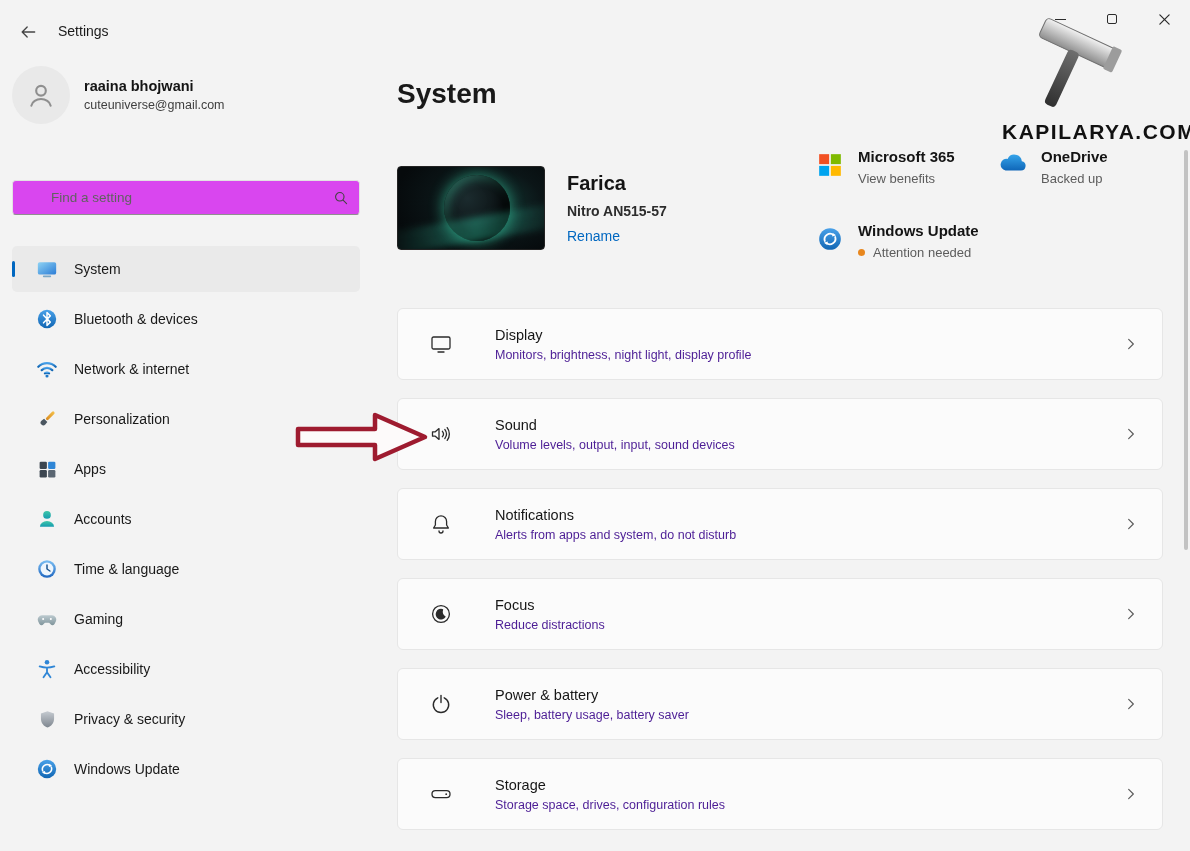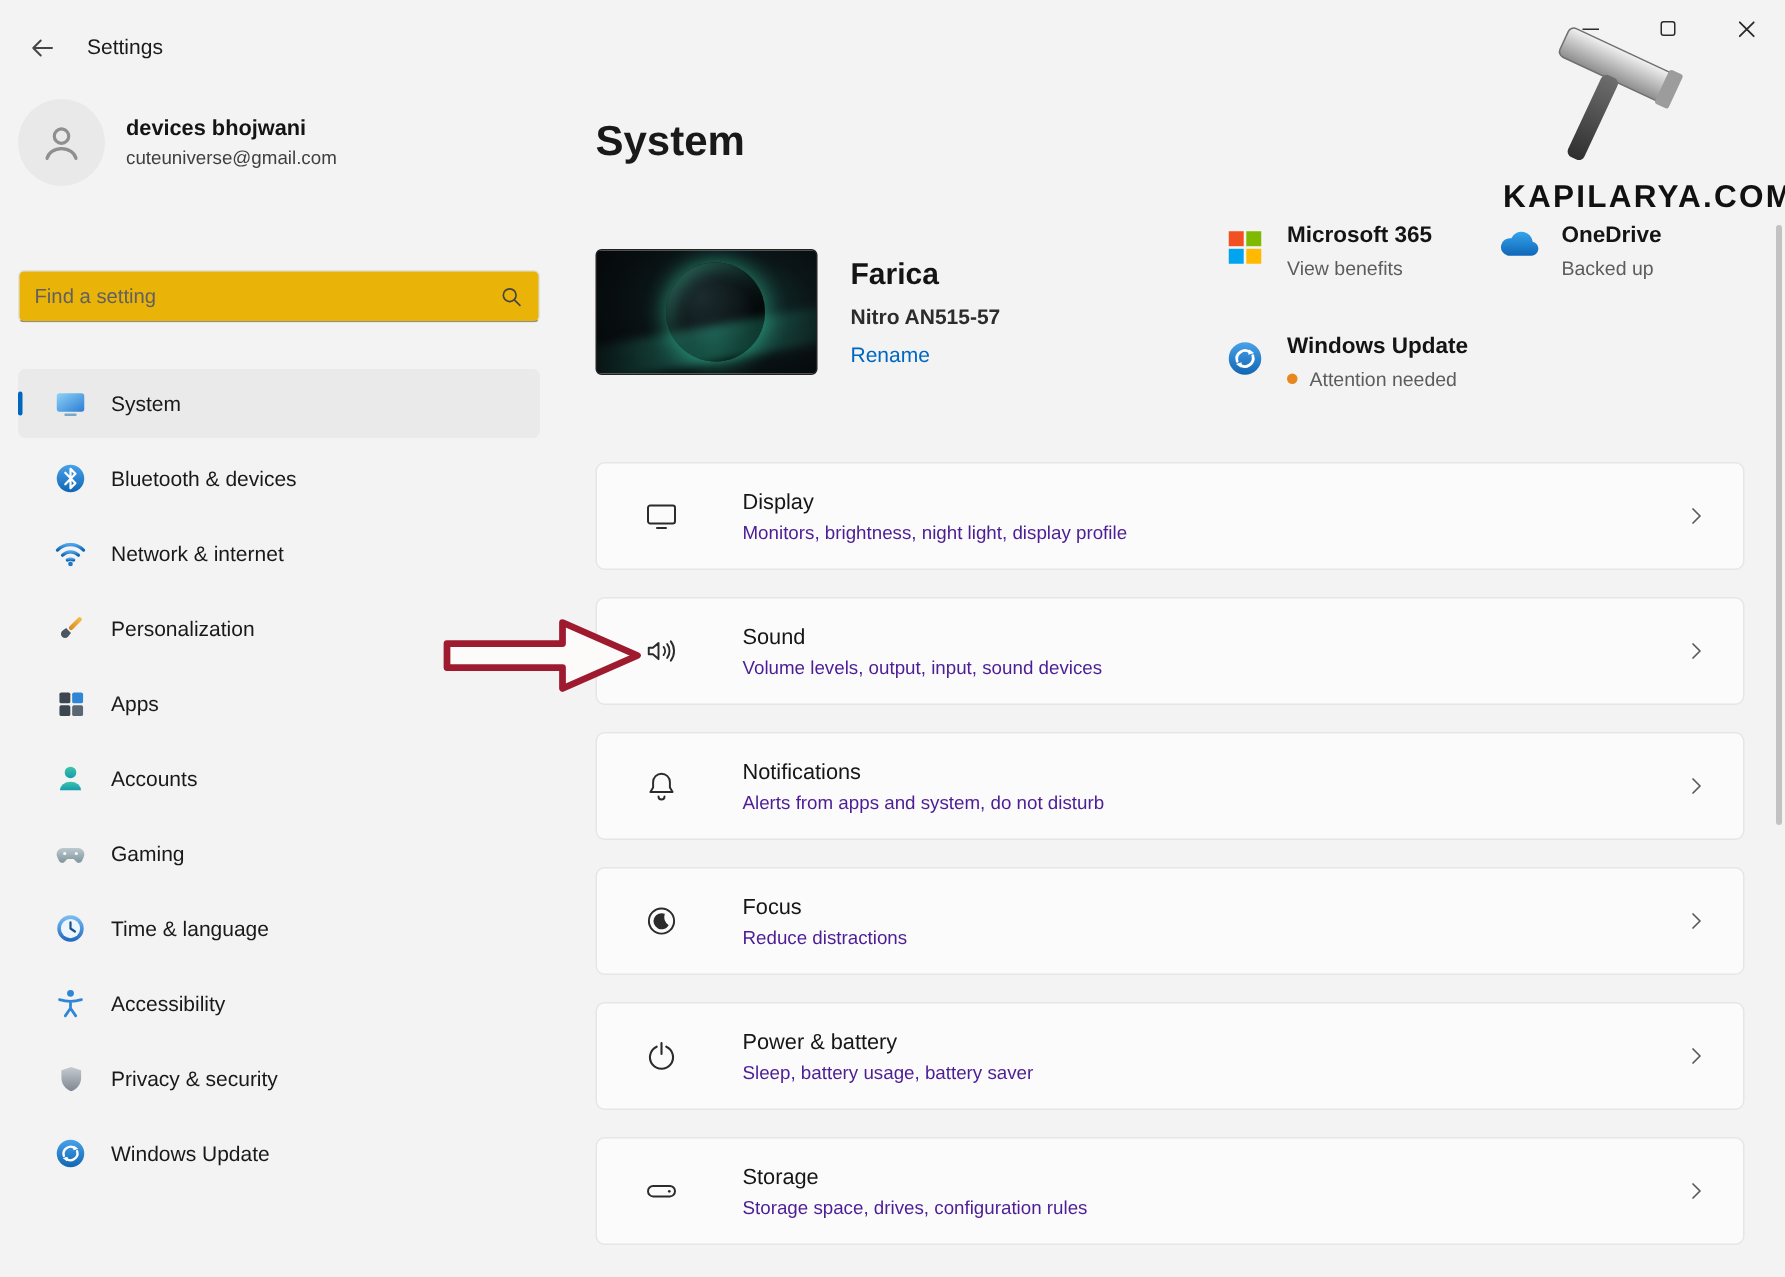--- a/index.html
+++ b/index.html
@@ -21,22 +21,22 @@
 
   
   .sidebar { position:absolute; left:0; top:56px; width:372px; bottom:0; }
   .user-block { position:absolute; left:12px; top:10px; display:flex; align-items:center; }
   .avatar { width:58px; height:58px; border-radius:50%; background:#e9e9e9; display:flex; align-items:center; justify-content:center; }
   .user-text { margin-left:14px; }
   .user-name { font-size:14.5px; font-weight:700; color:#141414; }
   .user-email { font-size:12.5px; color:#3f3f3f; margin-top:4px; }
 
   .searchbox { position:absolute; left:12px; top:124px; width:348px; height:35px;
-    background:#eab308; border:1px solid #e2e2e2; border-bottom:1px solid #8f8f8f; border-radius:4px;
-    display:flex; align-items:center; }
+    background:#d946ef; border:1px solid #e2e2e2; border-bottom:1px solid #8f8f8f; border-radius:4px;
+    display:flex; align-items:center;padding-left:28px; }
   .searchbox input { flex:1; border:none; outline:none; background:transparent; padding:0 10px;
     font-size:13.5px; color:#1a1a1a; font-family:inherit; }
   .searchbox input::placeholder { color:#616161; }
   .search-ic { margin-right:10px; display:flex; }
 
   .nav { position:absolute; left:12px; top:190px; width:348px; }
   .nav-item { position:relative; height:46px; margin-bottom:4px; display:flex; align-items:center;
     border-radius:5px; cursor:pointer; }
   .nav-item.selected { background:#eaeaea; }
   .accent-pill { position:absolute; left:0; top:15px; width:3px; height:16px; border-radius:2px; background:#0067c0; }
@@ -164,21 +164,21 @@
 
   <div class="sidebar">
     <div class="user-block">
       <span class="avatar">
         <svg width="34" height="34" viewBox="0 0 24 24">
           <circle cx="12" cy="9" r="3.4" stroke="#8f8f8f" stroke-width="1.5" fill="none"></circle>
           <path d="M5.2 19.5 a6.9 5.6 0 0 1 13.6 0" stroke="#8f8f8f" stroke-width="1.5" fill="none" stroke-linecap="round"></path>
         </svg>
       </span>
       <div class="user-text">
-        <div class="user-name">devices bhojwani</div>
+        <div class="user-name">raaina bhojwani</div>
         <div class="user-email">cuteuniverse@gmail.com</div>
       </div>
     </div>
 
     <div class="searchbox">
       <input type="text" placeholder="Find a setting" style="">
       <span class="search-ic">
         <svg width="16" height="16" viewBox="0 0 20 20">
             <circle cx="8.5" cy="8.5" r="5.3" stroke="#444" stroke-width="1.4" fill="none"></circle>
             <path d="M12.6 12.6 L17 17" stroke="#444" stroke-width="1.4" stroke-linecap="round"></path>
@@ -251,37 +251,37 @@
               <circle cx="12" cy="7.6" r="4.2" fill="url(#gTeal)"></circle>
               <path d="M4.3 20.5 a7.7 6.2 0 0 1 15.4 0 z" fill="url(#gTeal)"></path>
             </svg>
         </span>
         <span class="nav-label">Accounts</span>
       </div>
 
       <div class="nav-item">
         <span class="nav-ic">
           <svg viewBox="0 0 24 24" width="22" height="22">
+              <circle cx="12" cy="12" r="9.6" fill="url(#gClock)"></circle>
+              <circle cx="12" cy="12" r="7" fill="#eef6fd"></circle>
+              <path d="M12 7.6 V12 L15.2 14.2" stroke="#17538f" stroke-width="1.6" fill="none" stroke-linecap="round" stroke-linejoin="round"></path>
+            </svg>
+        </span>
+        <span class="nav-label">Time &amp; language</span>
+      </div>
+
+      <div class="nav-item">
+        <span class="nav-ic">
+          <svg viewBox="0 0 24 24" width="22" height="22">
               <path d="M6.5 8 h11 a4.6 4.6 0 0 1 4.2 6.4 l-1.3 2.9 a2.6 2.6 0 0 1 -4.5 .4 L14.3 16 H9.7 L8.1 17.7 a2.6 2.6 0 0 1 -4.5 -.4 L2.3 14.4 A4.6 4.6 0 0 1 6.5 8 z" fill="url(#gPad)"></path>
               <circle cx="7.8" cy="12" r="1.1" fill="#fff"></circle>
               <circle cx="16.2" cy="12" r="1.1" fill="#fff"></circle>
             </svg>
         </span>
         <span class="nav-label">Gaming</span>
-      </div>
-
-      <div class="nav-item">
-        <span class="nav-ic">
-          <svg viewBox="0 0 24 24" width="22" height="22">
-              <circle cx="12" cy="12" r="9.6" fill="url(#gClock)"></circle>
-              <circle cx="12" cy="12" r="7" fill="#eef6fd"></circle>
-              <path d="M12 7.6 V12 L15.2 14.2" stroke="#17538f" stroke-width="1.6" fill="none" stroke-linecap="round" stroke-linejoin="round"></path>
-            </svg>
-        </span>
-        <span class="nav-label">Time &amp; language</span>
       </div>
 
       <div class="nav-item">
         <span class="nav-ic">
           <svg viewBox="0 0 24 24" width="22" height="22">
               <circle cx="12" cy="4.6" r="2.5" fill="#2f86d6"></circle>
               <path d="M4 9.2 c5.2 1.6 10.8 1.6 16 0 M12 10.6 v4.9 M12 15.5 L8.2 21 M12 15.5 L15.8 21" stroke="#2f86d6" stroke-width="2" fill="none" stroke-linecap="round" stroke-linejoin="round"></path>
             </svg>
         </span>
         <span class="nav-label">Accessibility</span>

